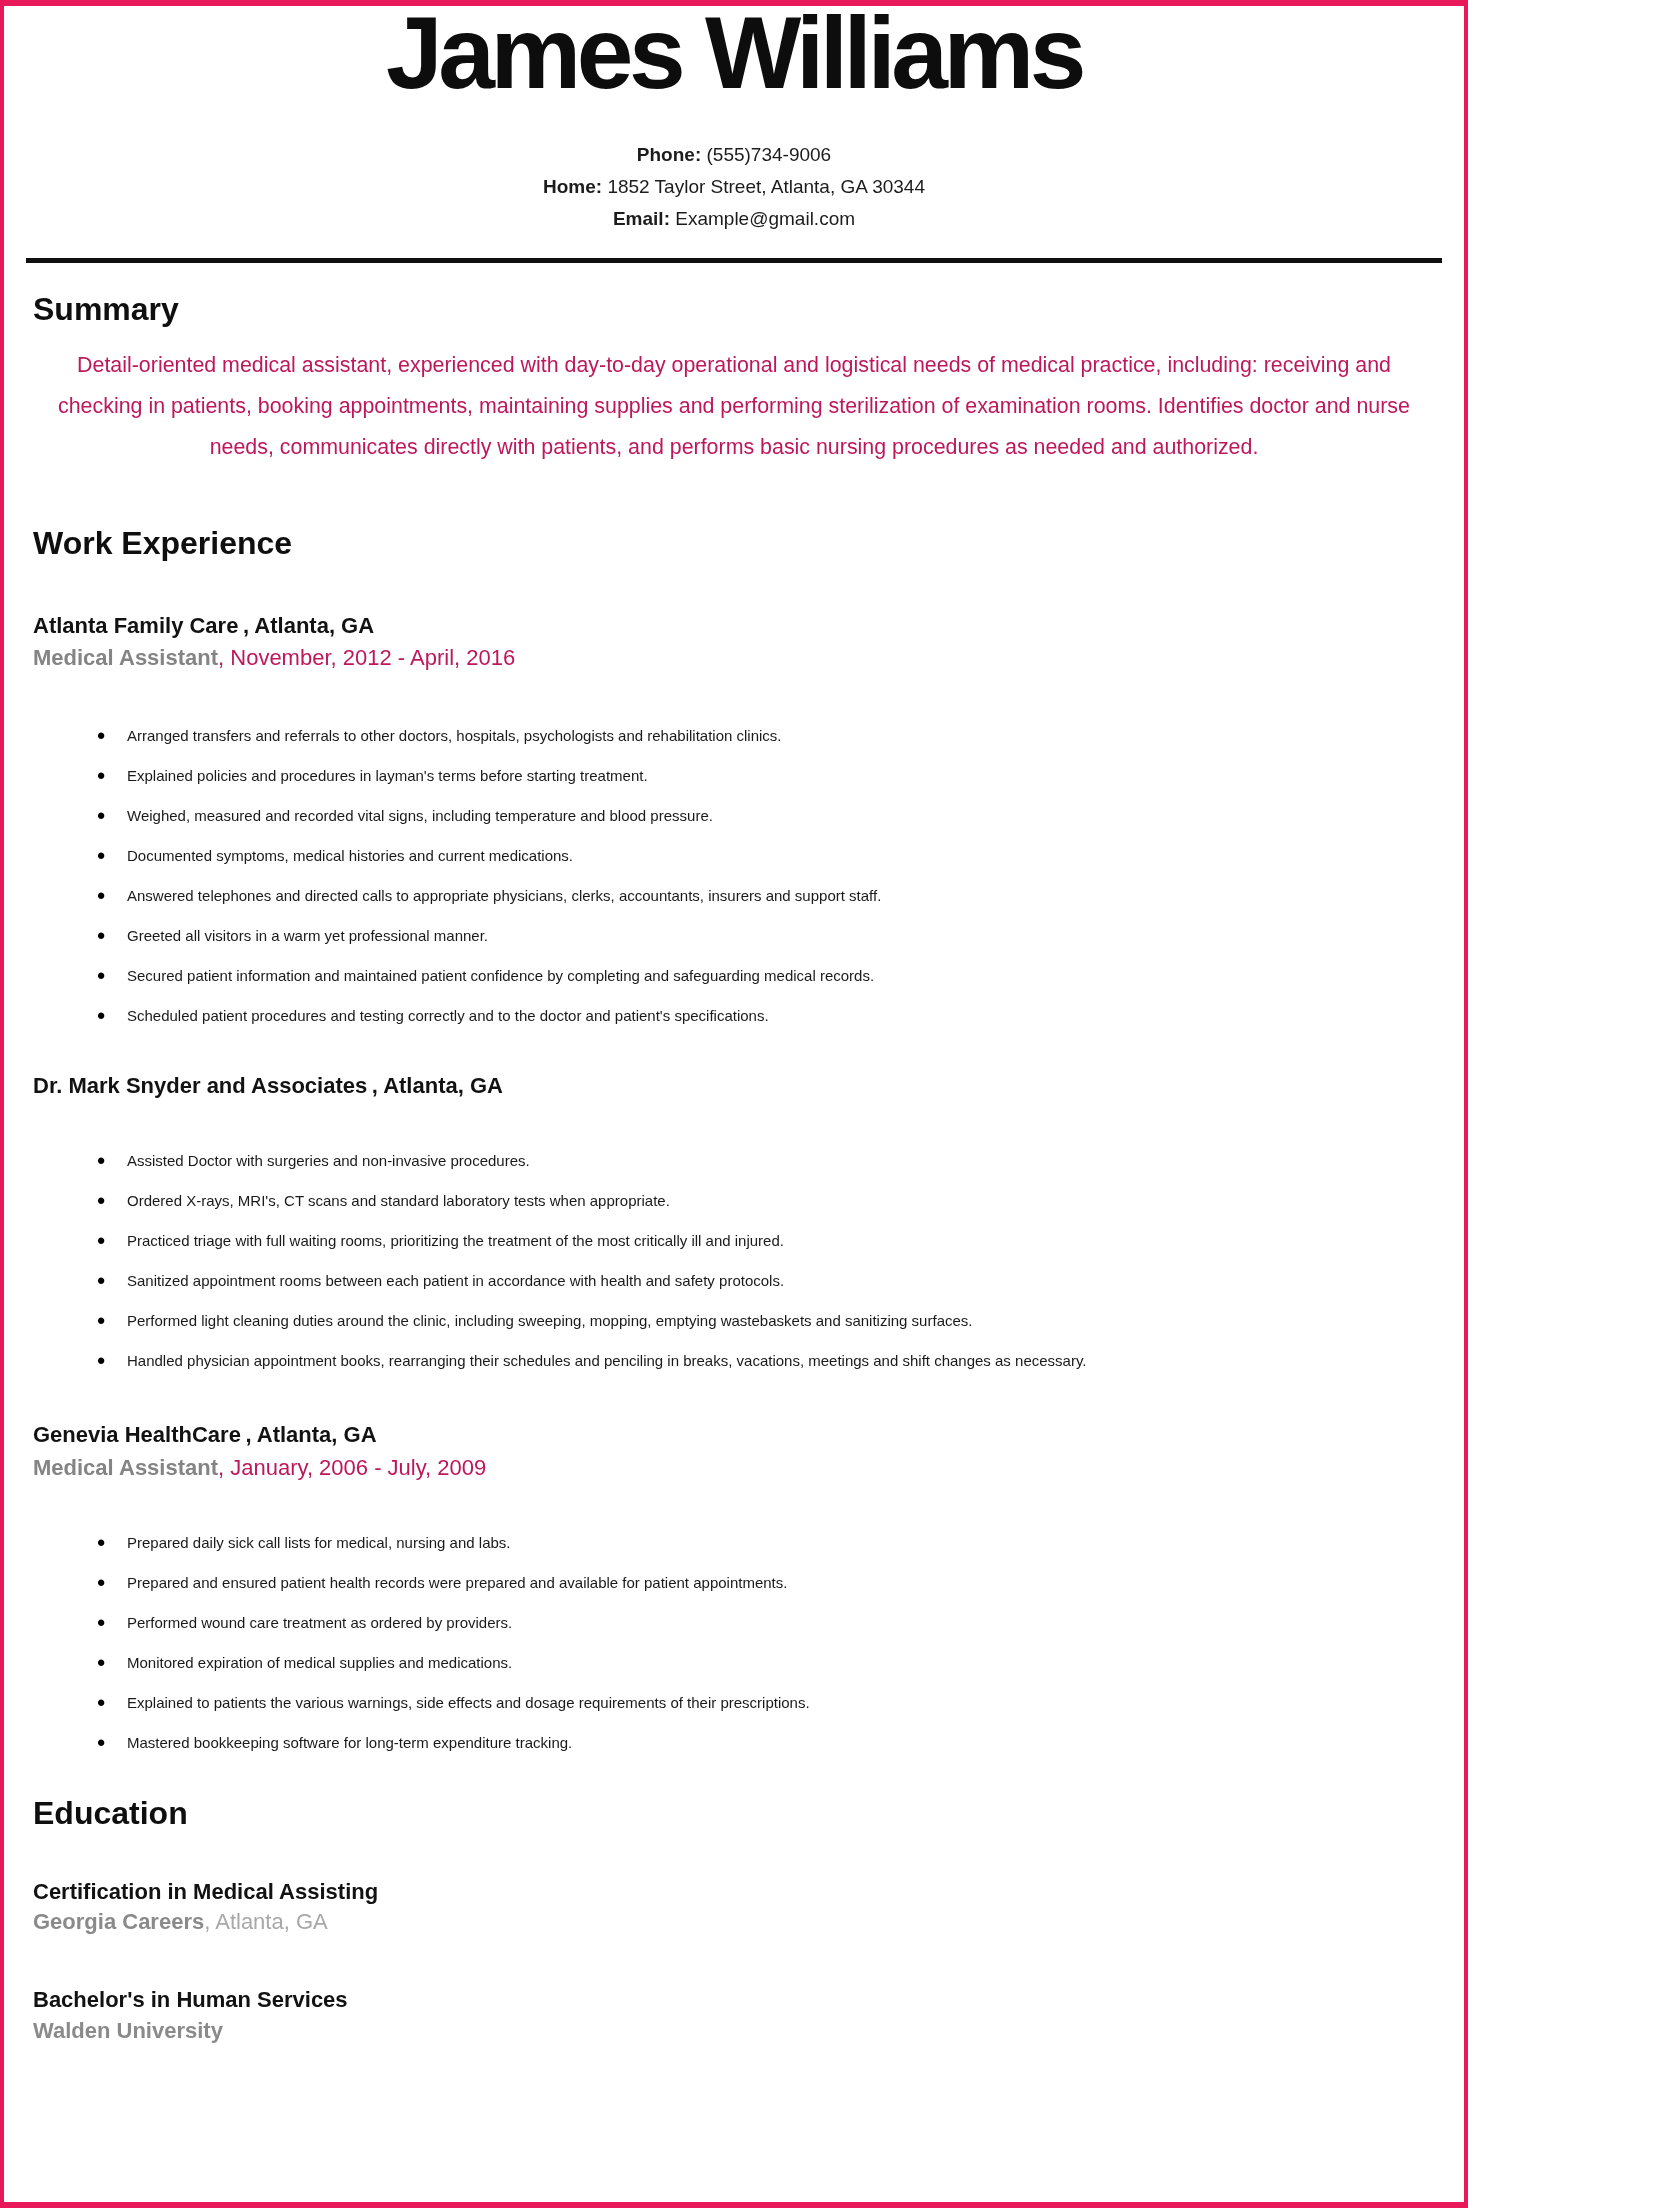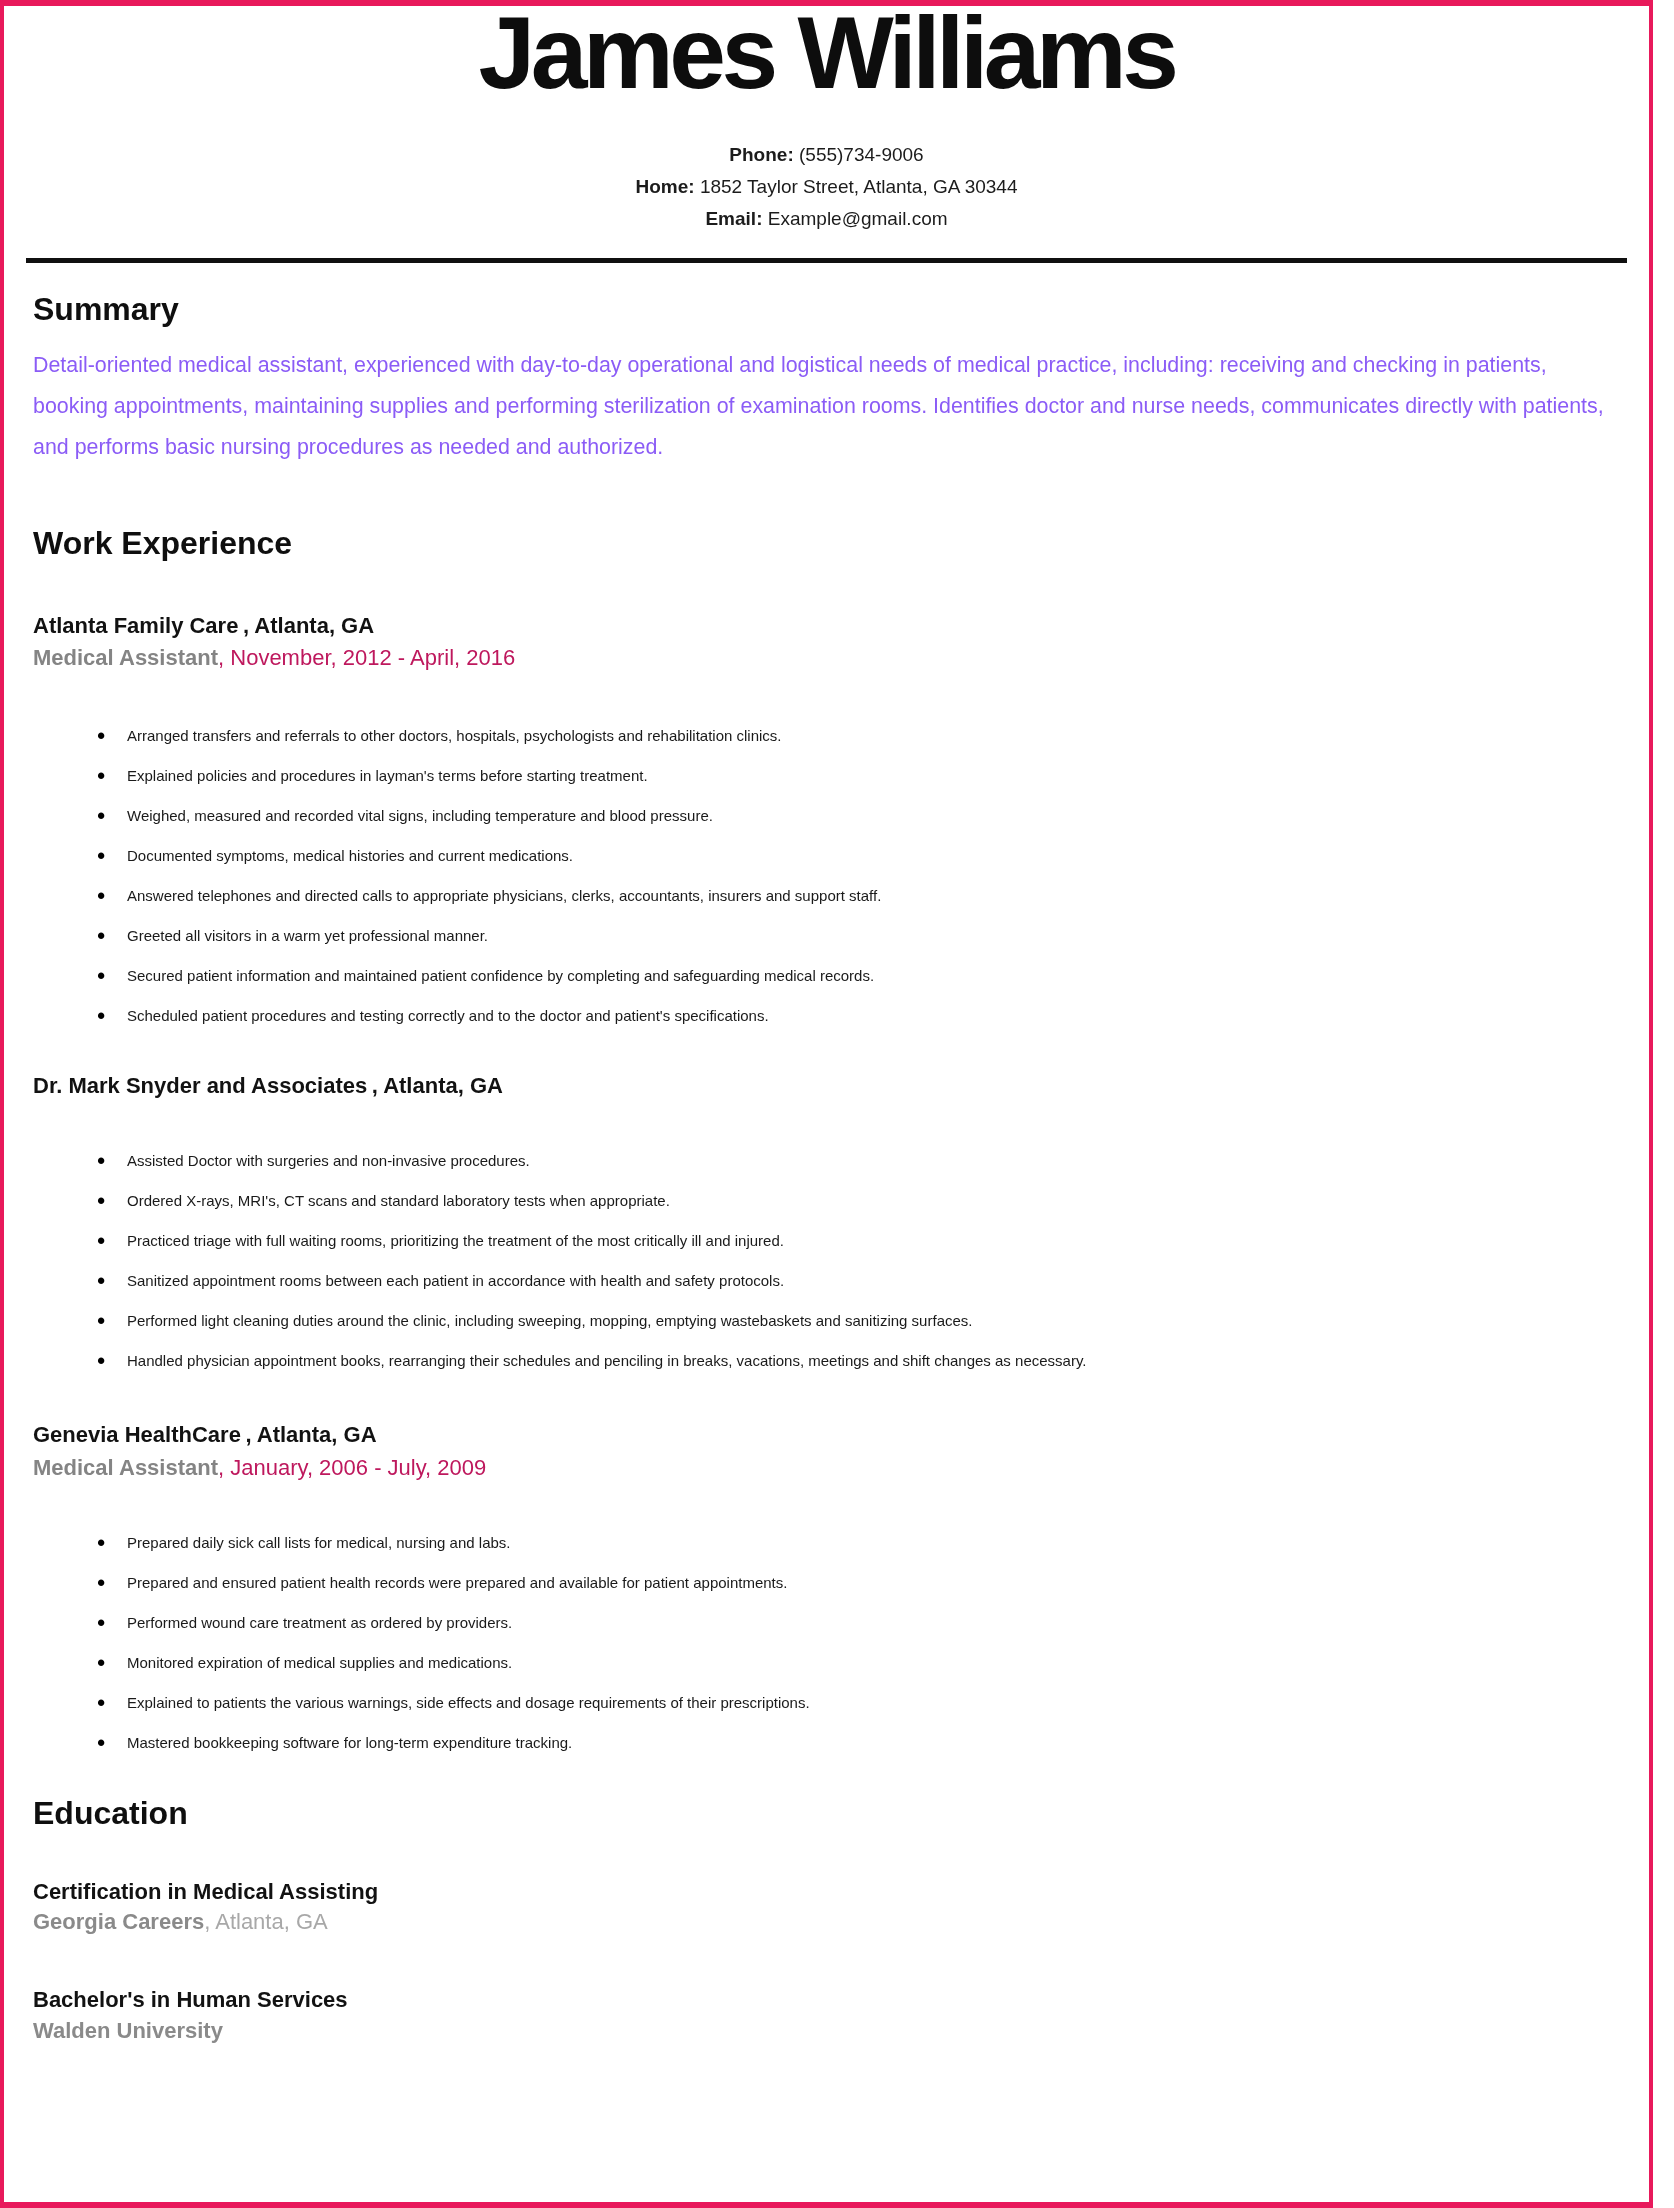--- a/index.html
+++ b/index.html
@@ -2,21 +2,21 @@
 <html style="font-size:14.5px"><head>
 <meta charset="utf-8">
 <style>
   html, body {
     margin: 0;
     padding: 0;
     background: #ffffff;
   }
   .page {
     position: relative;
-    width: 1653px;
+    width: 1468px;
     height: 2208px;
     box-sizing: border-box;
     background: #ffffff;
     border-top: 6.4px solid #e8195b;
     border-bottom: 6.4px solid #e8195b;
     border-left: 4.5px solid #e8195b;
     border-right: 4.5px solid #e8195b;
     padding: 0 29px;
     overflow: hidden;
     font-family: "Liberation Sans", sans-serif;
@@ -53,22 +53,23 @@
     font-weight: 700;
     color: #0f0f0f;
   }
   .summary-heading { margin-top: 29px !important; }
   .work-heading { margin-top: 58px !important; }
   .education-heading { margin-top: 33px !important; }
   p.summary-text {
     margin: 18px 0 0 0;
     font-size: 21.4px;
     line-height: 41px;
-    color: #8b5cf6;
+    color: #be185d;
     max-width: 1611px;
+    text-align: center;
   }
   .job-header { margin: 0; }
   .job-0 .job-header { margin-top: 51px; }
   .job-1 .job-header { margin-top: 36px; }
   .job-2 .job-header { margin-top: 40px; }
   .company-line {
     font-size: 22px;
     line-height: 27px;
     font-weight: 700;
     color: #121212;

